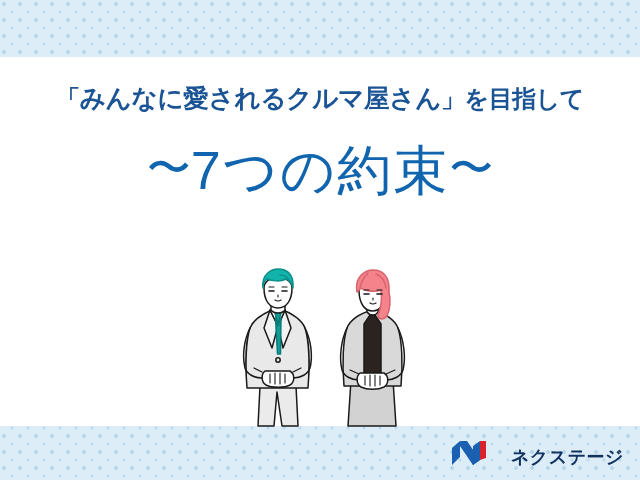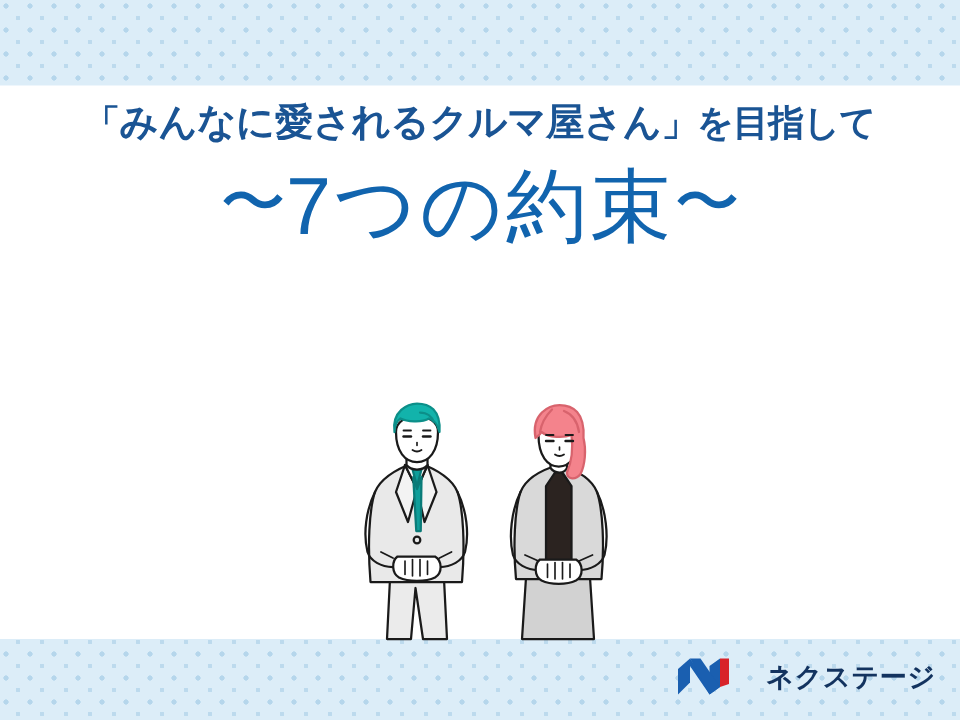--- a/index.html
+++ b/index.html
@@ -36,21 +36,21 @@
   
   #headline {
     position: absolute;
     left: 0;
     top: 0;
     width: 640px;
     text-align: center;
   }
 
   #line1 {
-    margin: 0;
+    margin: 16px;
     padding-top: 68px;
     color: #1a5494;
     font-size: 25.5px;
     font-weight: 700;
     letter-spacing: -0.2px;
     line-height: 1.1;
     white-space: nowrap;
   }
   #line1 .lead,
   #line1 .tail {
@@ -85,21 +85,21 @@
   }
   #illustration svg { display: block; }
 
   
   #logo {
     position: absolute;
     right: 16px;
     bottom: 14px;
     height: 30px;
     display: flex;
-    align-items: center;
+    align-items: flex-end;
     gap: 24px;
   }
   #logo-mark { width: 36px; height: 26px; display: block; }
   #logo-text {
     color: #13335f;
     font-size: 18px;
     font-weight: 700;
     letter-spacing: 0.5px;
     line-height: 1;
     white-space: nowrap;

